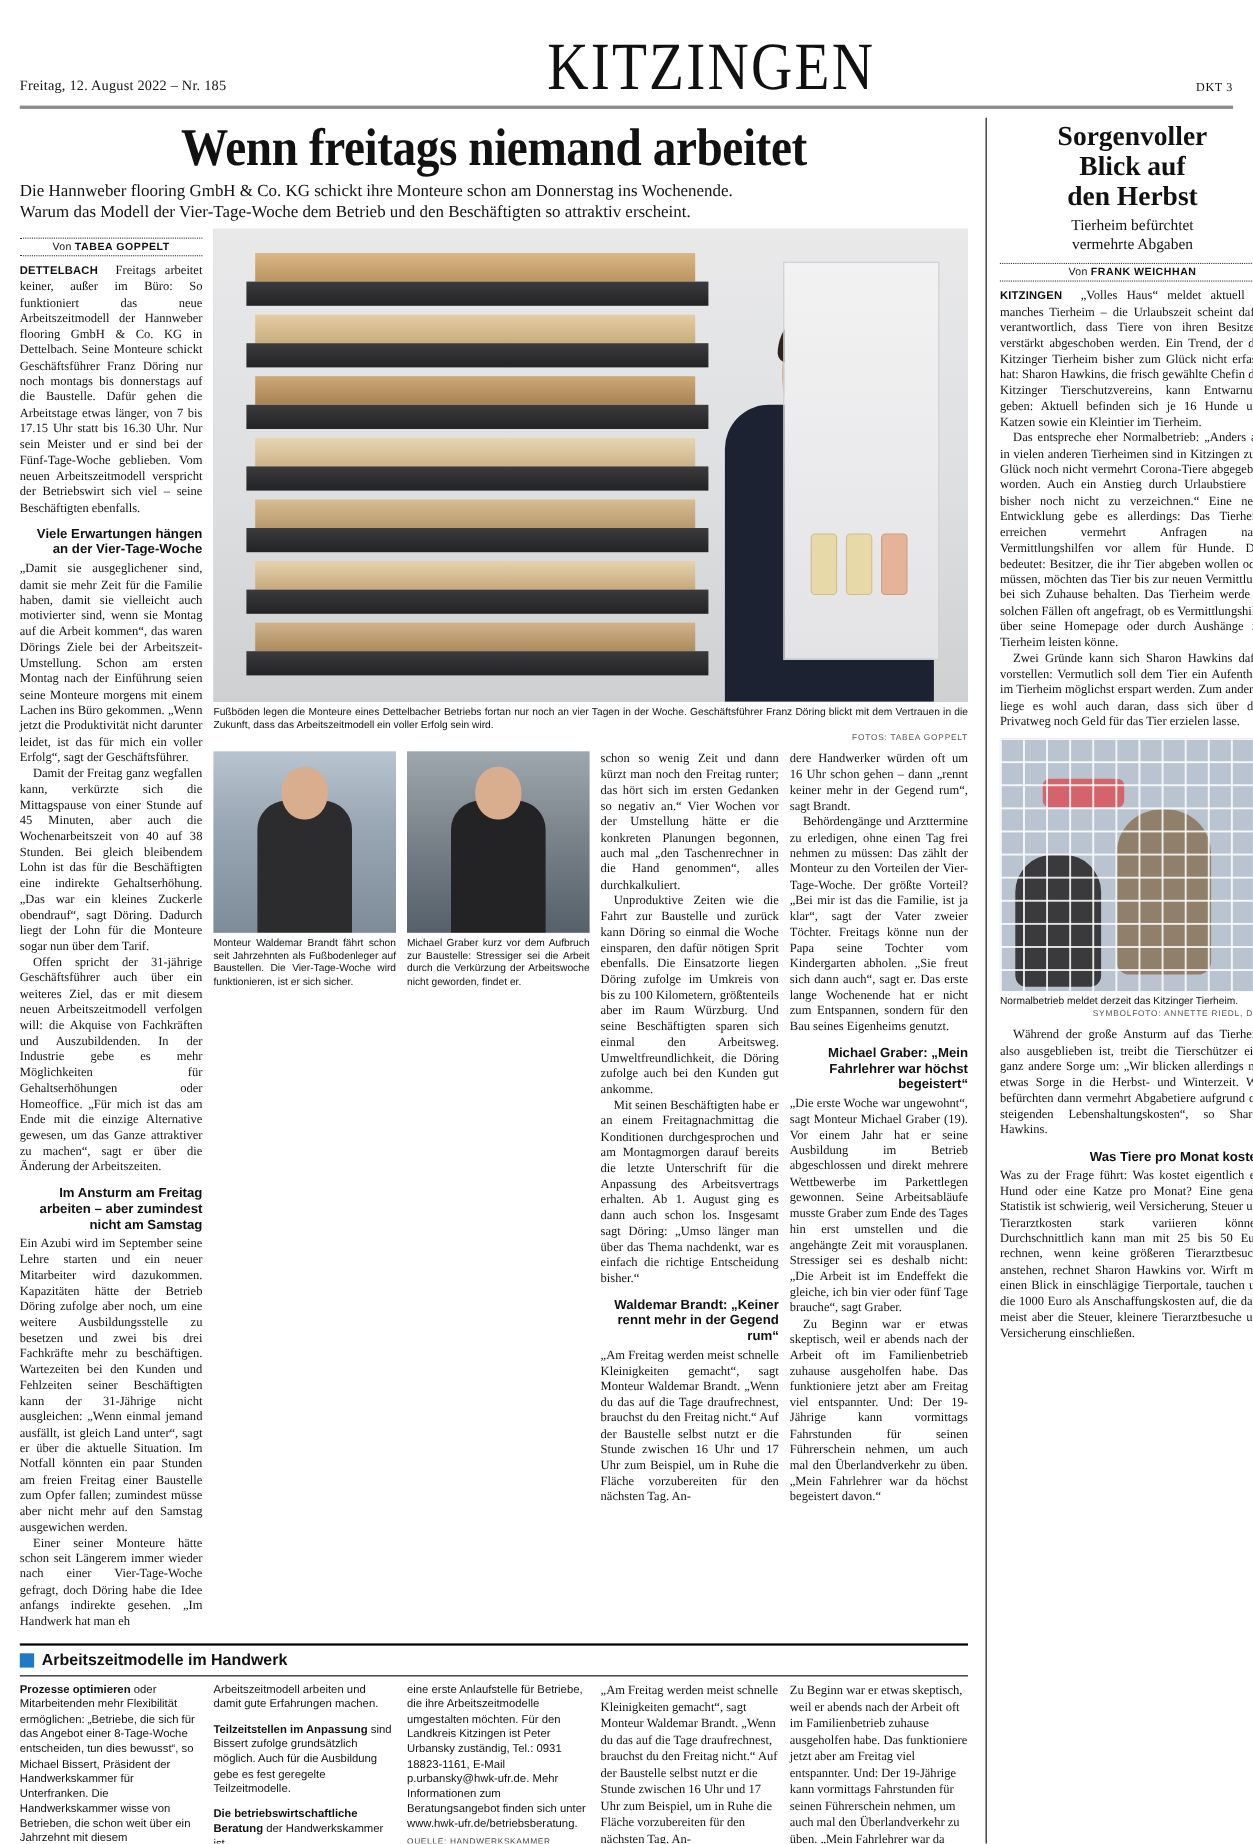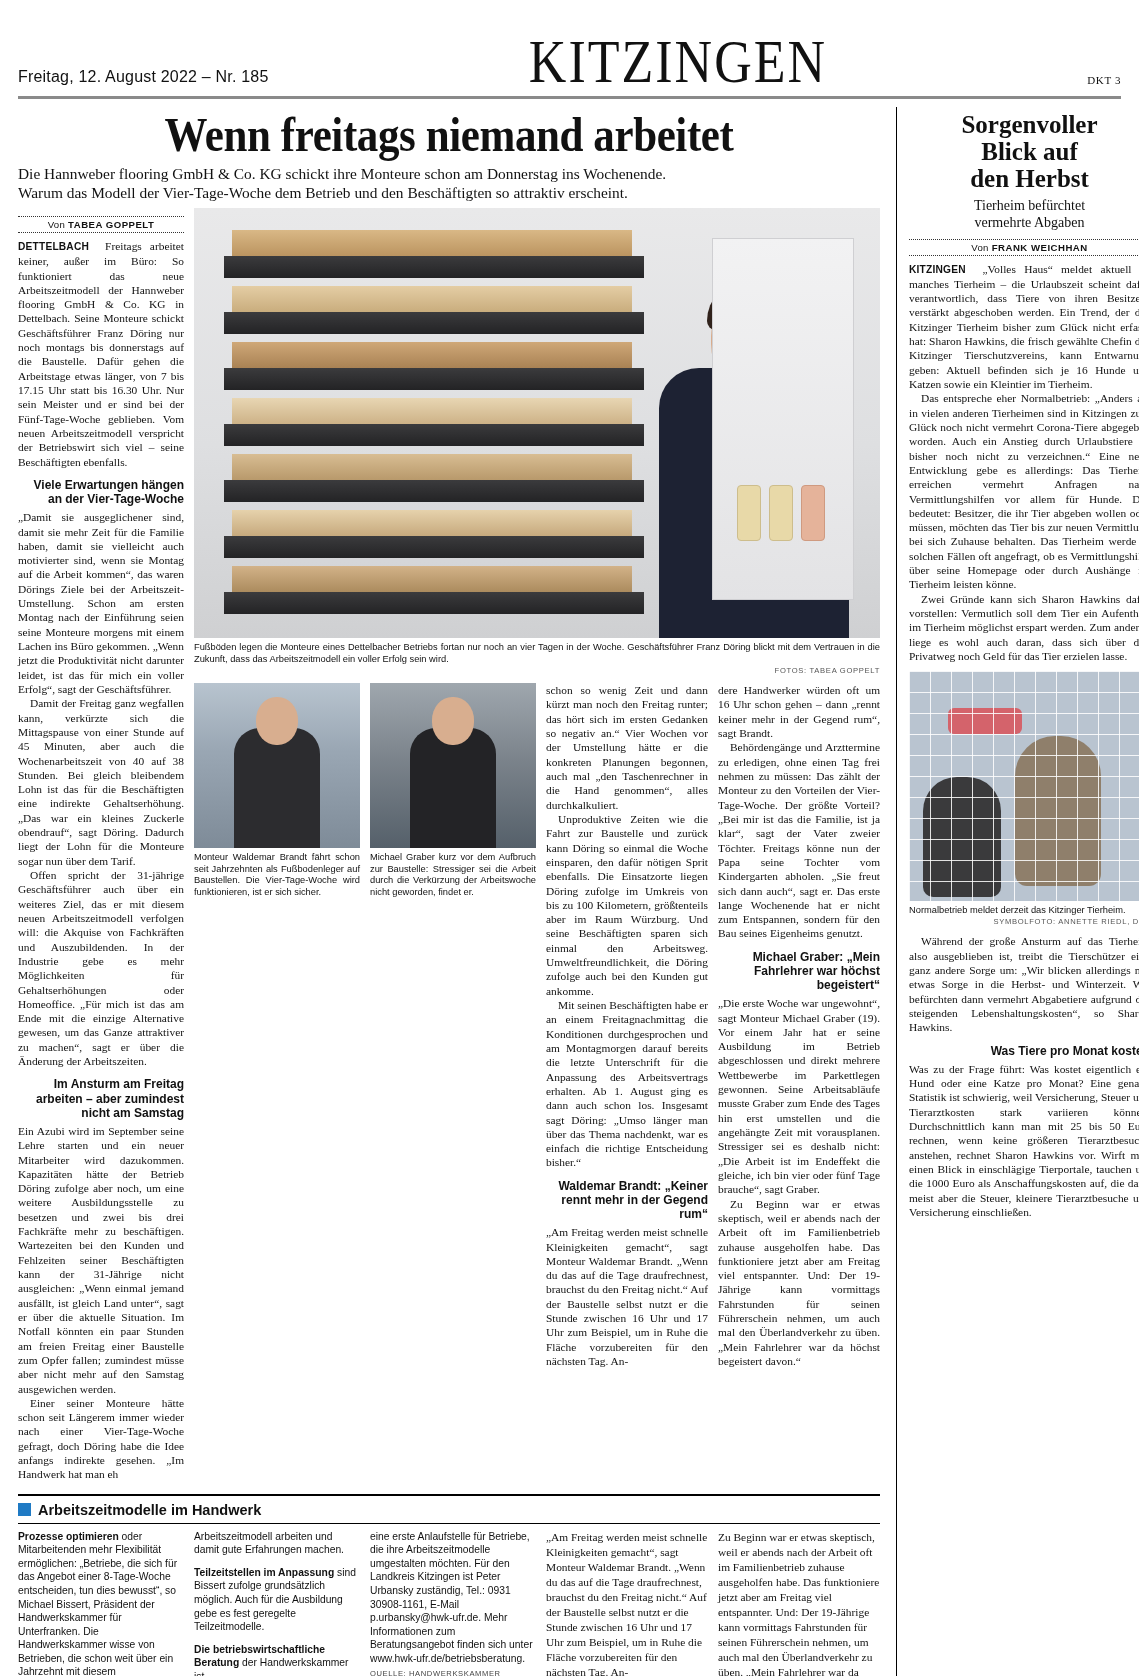--- a/index.html
+++ b/index.html
@@ -8,21 +8,21 @@
     width:1139px;height:1676px;
     background:#ffffff;
     font-family:"Liberation Serif", serif;
     color:#111;
     overflow:hidden;
   }
   .page{position:relative;width:1139px;height:1676px;box-sizing:border-box;padding:0 18px;}
 
   
   .masthead{display:flex;align-items:flex-end;justify-content:space-between;height:72px;padding-top:18px;}
-  .mast-date{font-family:Liberation Sans, sans-serif;font-size:16px;letter-spacing:.2px;padding-bottom:4px;white-space:nowrap;}
+  .mast-date{font-family:Liberation Serif, serif;font-size:13px;letter-spacing:.2px;padding-bottom:4px;white-space:nowrap;}
   .mast-title{font-family:"Liberation Serif",serif;font-size:52px;font-weight:400;letter-spacing:2px;line-height:.95;transform:scaleY(1.18);transform-origin:bottom center;}
   .mast-edition{font-size:11px;letter-spacing:.6px;padding-bottom:4px;}
   .mast-rule{height:3px;background:#8a8a8a;margin-top:6px;}
 
   
   .body-wrap{display:flex;gap:0;margin-top:8px;}
   .left-zone{width:862px;flex:0 0 862px;}
   .rail{width:241px;flex:0 0 241px;border-left:1px solid #000;padding-left:12px;margin-left:16px;}
 
   
@@ -224,21 +224,21 @@
         <div class="ib-cols">
           <div class="col" style="flex:0 0 166px;max-width:166px;">
             <p><b>Prozesse optimieren</b><span> oder Mitarbeitenden mehr Flexibilität ermöglichen: „Betriebe, die sich für das Angebot einer 8-Tage-Woche entscheiden, tun dies bewusst“, so Michael Bissert, Präsident der Handwerkskammer für Unterfranken. Die Handwerkskammer wisse von Betrieben, die schon weit über ein Jahrzehnt mit diesem</span></p>
           </div>
           <div class="col" style="flex:0 0 166px;max-width:166px;">
             <p>Arbeitszeitmodell arbeiten und damit gute Erfahrungen machen.</p>
             <p><b>Teilzeitstellen im Anpassung</b><span> sind Bissert zufolge grundsätzlich möglich. Auch für die Ausbildung gebe es fest geregelte Teilzeitmodelle.</span></p>
             <p><b>Die betriebswirtschaftliche Beratung</b><span> der Handwerkskammer ist</span></p>
           </div>
           <div class="col" style="flex:0 0 166px;max-width:166px;">
-            <p>eine erste Anlaufstelle für Betriebe, die ihre Arbeitszeitmodelle umgestalten möchten. Für den Landkreis Kitzingen ist Peter Urbansky zuständig, Tel.: 0931 30908-1161, E-Mail p.urbansky@hwk-ufr.de. Mehr Informationen zum Beratungsangebot finden sich unter www.hwk-ufr.de/betriebsberatung.</p>
+            <p>eine erste Anlaufstelle für Betriebe, die ihre Arbeitszeitmodelle umgestalten möchten. Für den Landkreis Kitzingen ist Peter Urbansky zuständig, Tel.: 0931 18823-1161, E-Mail p.urbansky@hwk-ufr.de. Mehr Informationen zum Beratungsangebot finden sich unter www.hwk-ufr.de/betriebsberatung.</p>
             <span class="src">QUELLE: HANDWERKSKAMMER</span>
           </div>
           <div class="col">
             <p class="t" style="font-family:'Liberation Serif',serif;font-size:11.4px;">„Am Freitag werden meist schnelle Kleinigkeiten gemacht“, sagt Monteur Waldemar Brandt. „Wenn du das auf die Tage draufrechnest, brauchst du den Freitag nicht.“ Auf der Baustelle selbst nutzt er die Stunde zwischen 16 Uhr und 17 Uhr zum Beispiel, um in Ruhe die Fläche vorzubereiten für den nächsten Tag. An-</p>
           </div>
           <div class="col">
             <p class="t" style="font-family:'Liberation Serif',serif;font-size:11.4px;">Zu Beginn war er etwas skeptisch, weil er abends nach der Arbeit oft im Familienbetrieb zuhause ausgeholfen habe. Das funktioniere jetzt aber am Freitag viel entspannter. Und: Der 19-Jährige kann vormittags Fahrstunden für seinen Führerschein nehmen, um auch mal den Überlandverkehr zu üben. „Mein Fahrlehrer war da höchst begeistert davon.“</p>
           </div>
         </div>
       </div>

